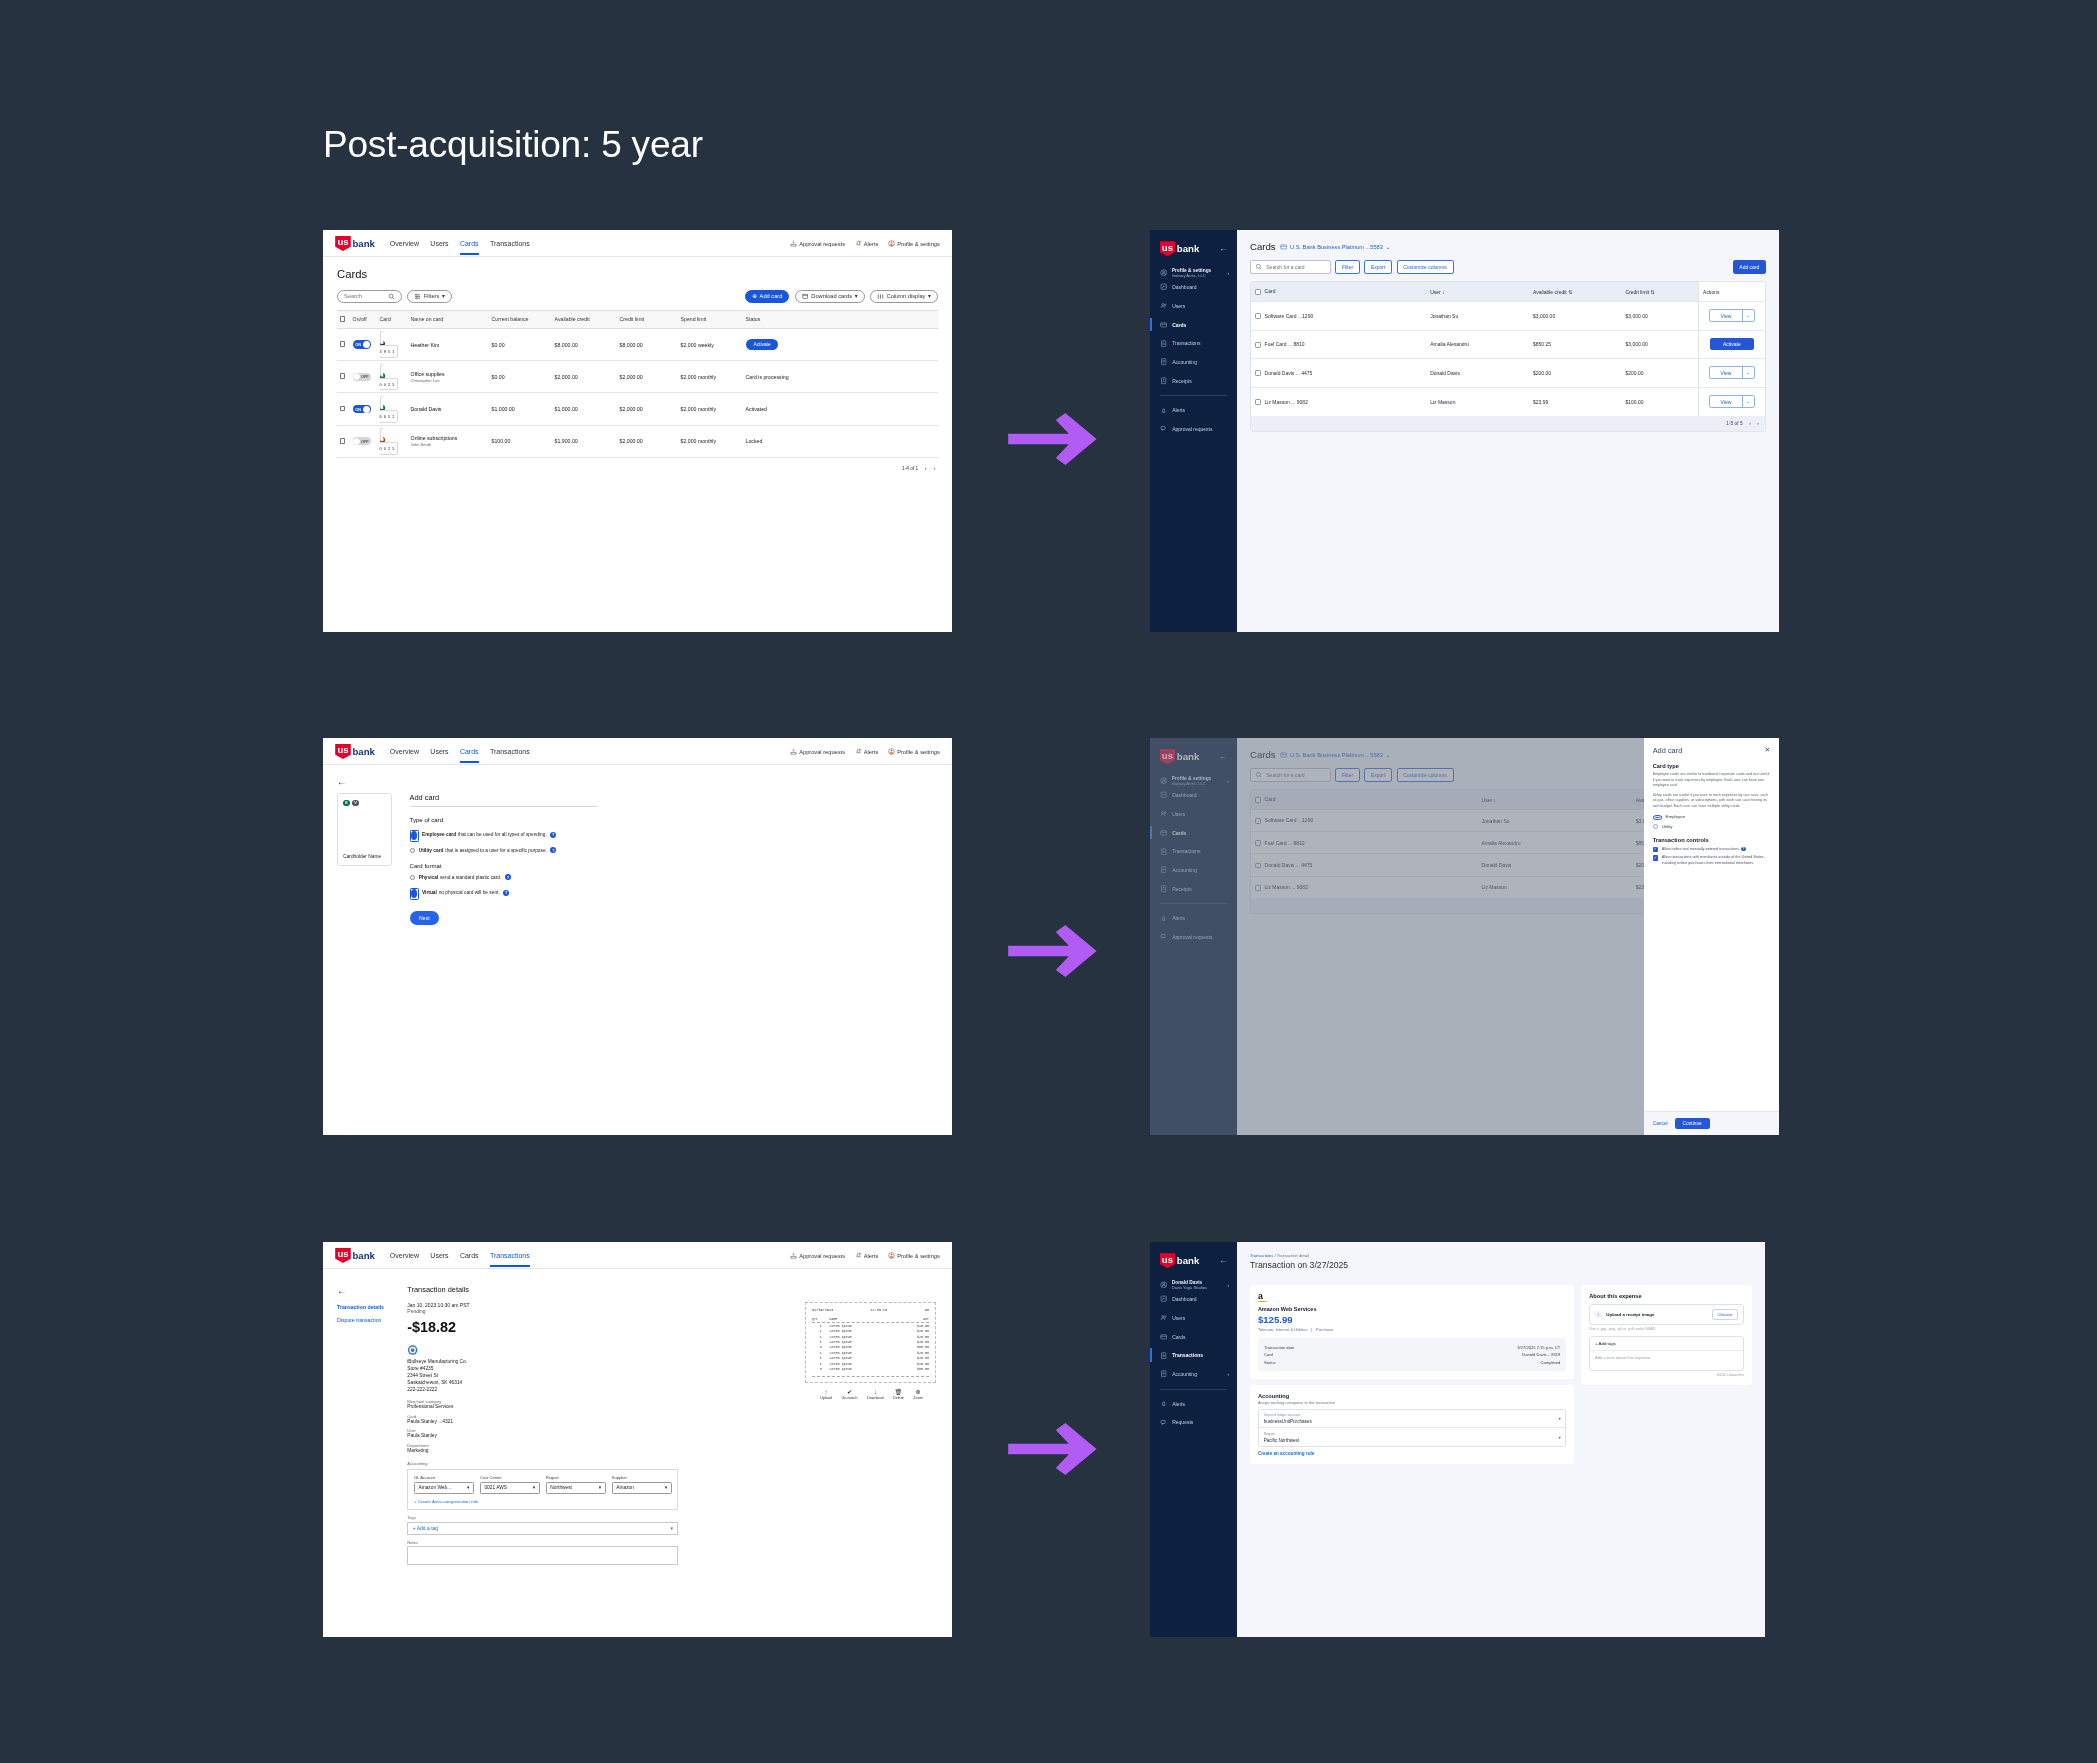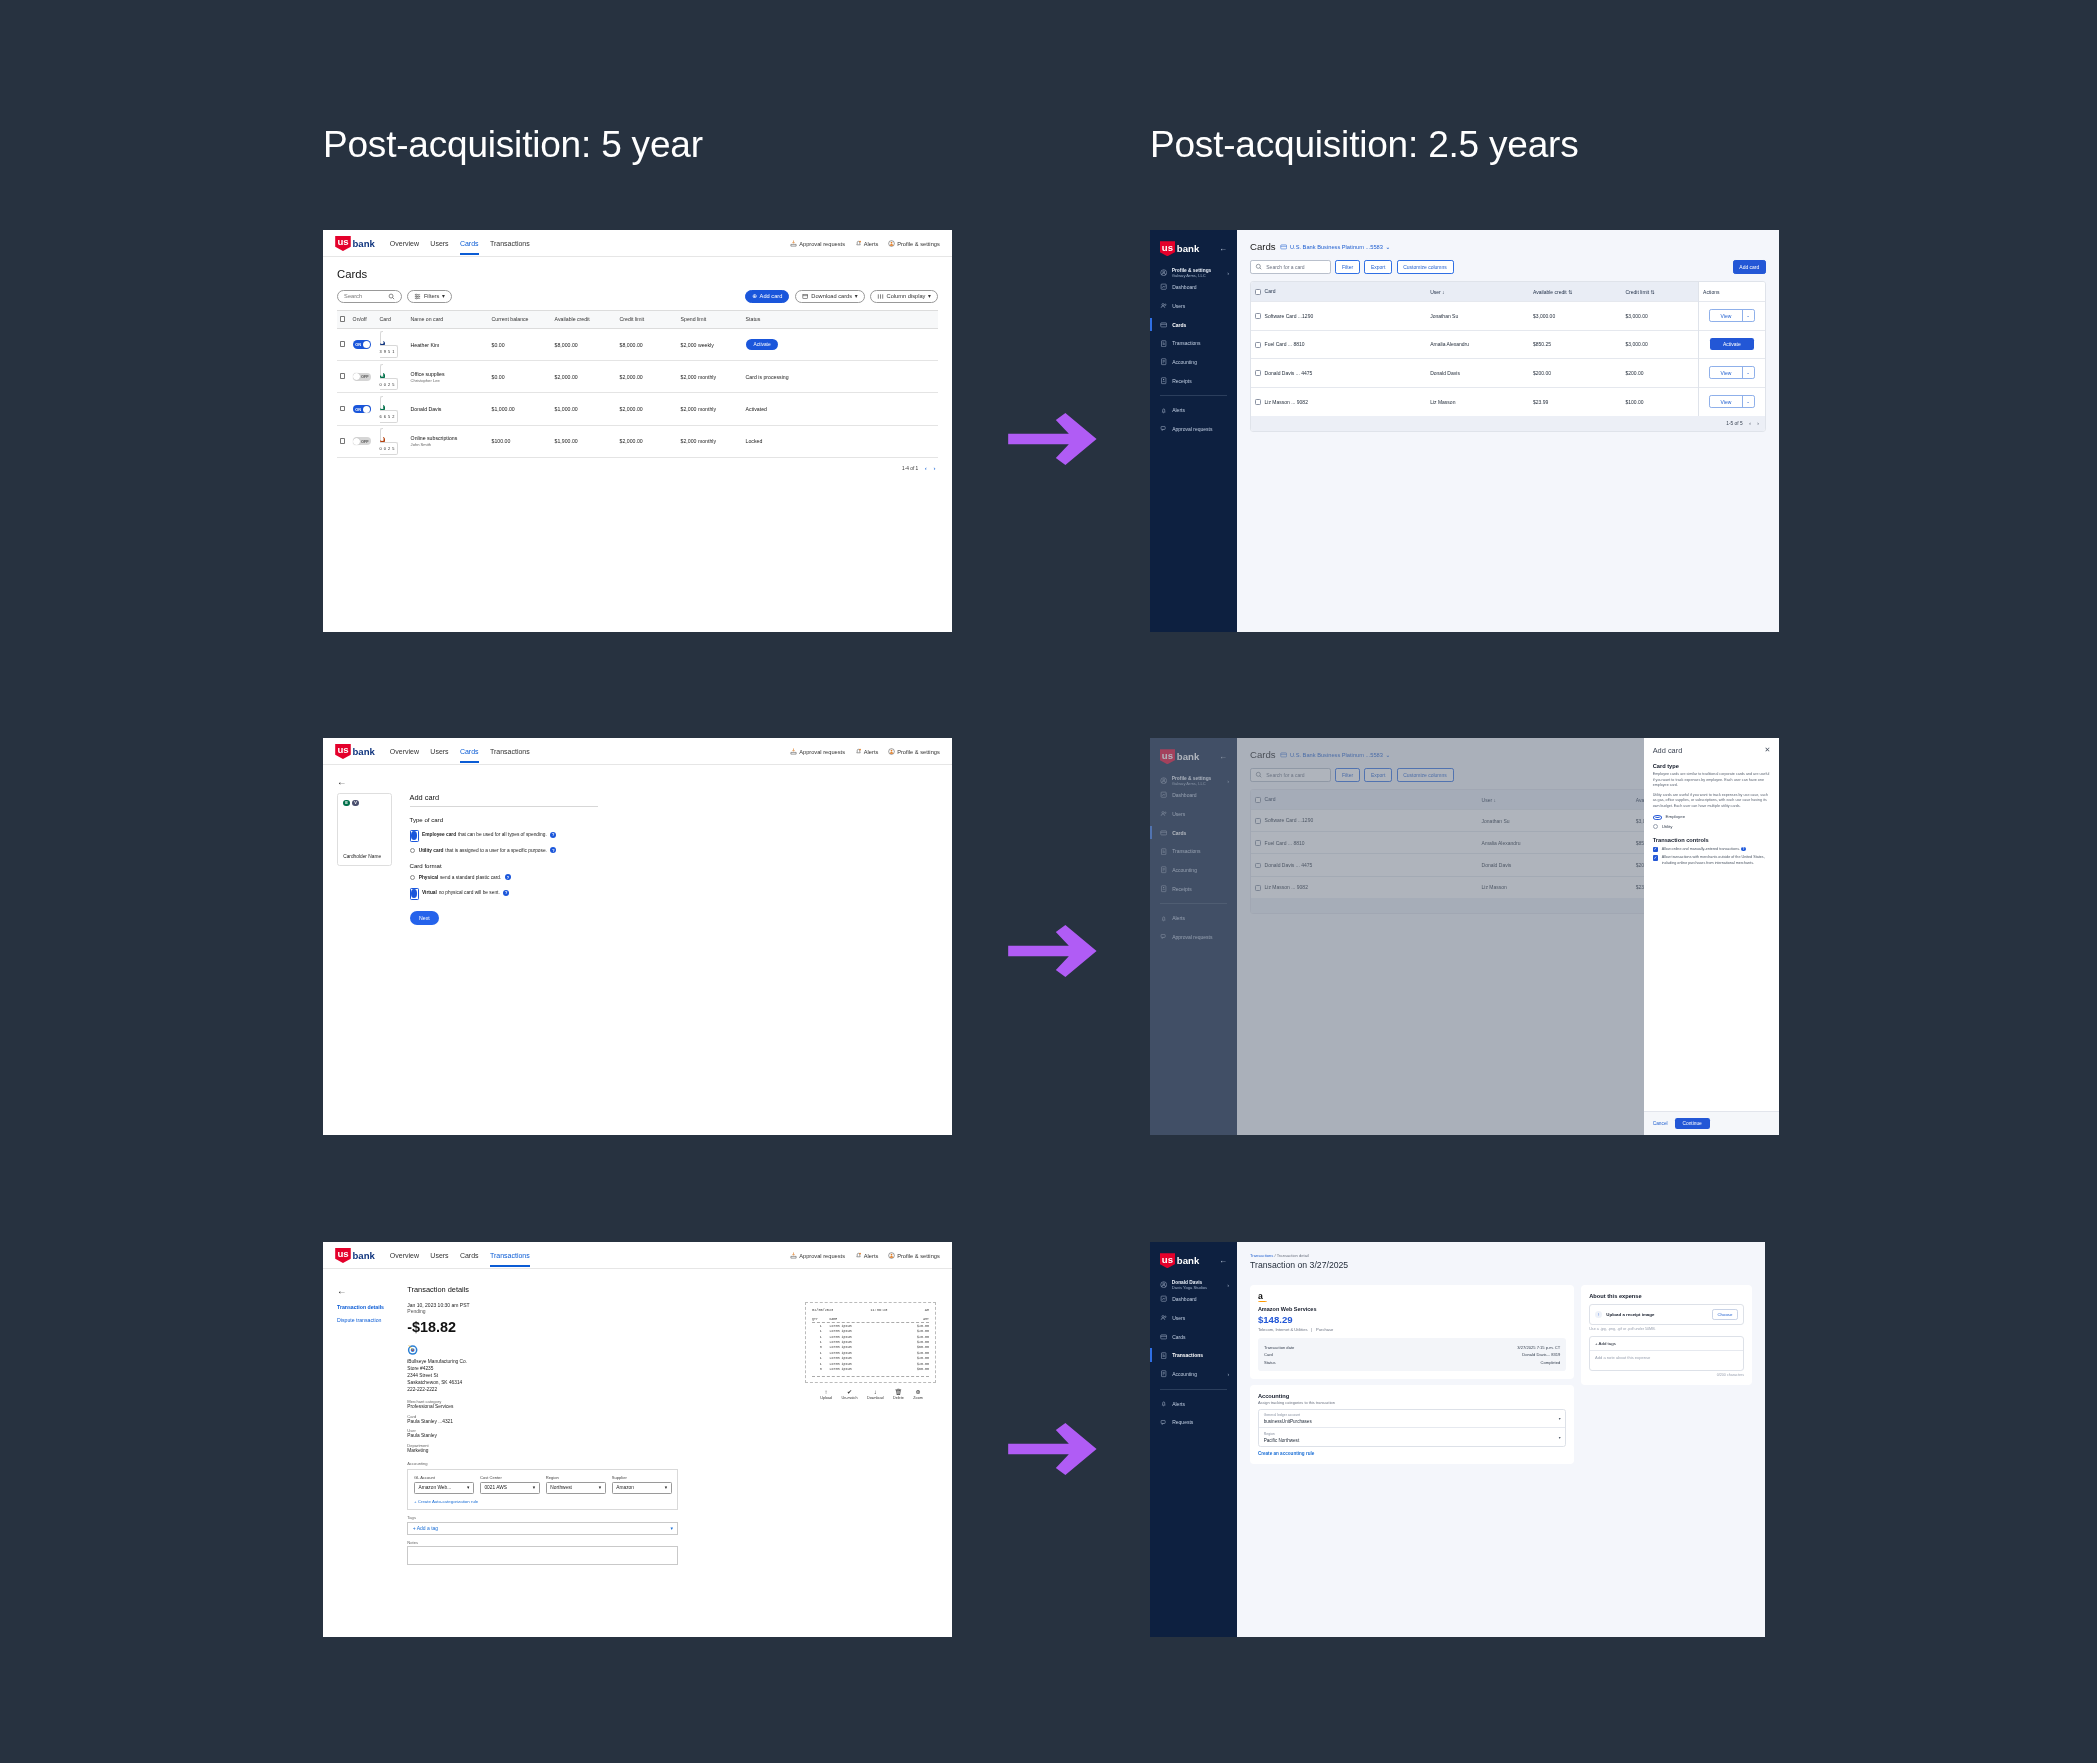--- a/index.html
+++ b/index.html
@@ -319,21 +319,20 @@
   .tagnote .tg { padding: 3.9px 4.8px; border-bottom: 0.4px solid #e6e9ef; font-size: 4.4px; color: #111827; }
   .tagnote .nt { padding: 4.4px 4.8px; font-size: 4.1px; color: #9aa2b1; height: 19px; }
   .charcount { text-align: right; font-size: 3.7px; color: #9aa2b1; margin-top: 2.2px; }
 </style>
 </head>
 <body>
 
 <div class="canvas">
 
   <div class="col-title" id="title-left">Post-acquisition: 5 year</div>
-  <div class="col-title" id="title-right">Post-acquisition: 2.5 years</div>
 
   <div class="arrow" style="left:1008px; top:413px;">
     <svg viewBox="0 0 230 120">
         <path d="M0 48 h140 l-30 -32 l22 -16 l72 60 l-72 60 l-22 -16 l30 -32 H0 Z" fill="#b05cf5"></path>
       </svg>
   </div>
   <div class="arrow" style="left:1008px; top:925px;">
     <svg viewBox="0 0 230 120">
         <path d="M0 48 h140 l-30 -32 l22 -16 l72 60 l-72 60 l-22 -16 l30 -32 H0 Z" fill="#b05cf5"></path>
       </svg>
@@ -1333,21 +1332,21 @@
         </div>
         <div class="tdet-title">Transaction on 3/27/2025</div>
 
         <div class="tdet-grid">
           <div class="tdet-left">
             <div class="panel">
               <div>
                 <span class="amz">a</span><div class="amz-u"></div>
               </div>
               <div class="tdet-merch">Amazon Web Services</div>
-              <div class="tdet-amt">$148.29</div>
+              <div class="tdet-amt">$125.99</div>
               <div class="tdet-cat">
                 <span>Telecom, Internet &amp; Utilities</span>
                 <span style="margin:0 2.6px">|</span>
                 <span>Purchase</span>
               </div>
               <div class="kv-box" id="tdet-kv">
                   <div class="kv">
                     <span>Transaction date</span>
                     <span>3/27/2025 7:15 p.m. CT</span>
                   </div>

